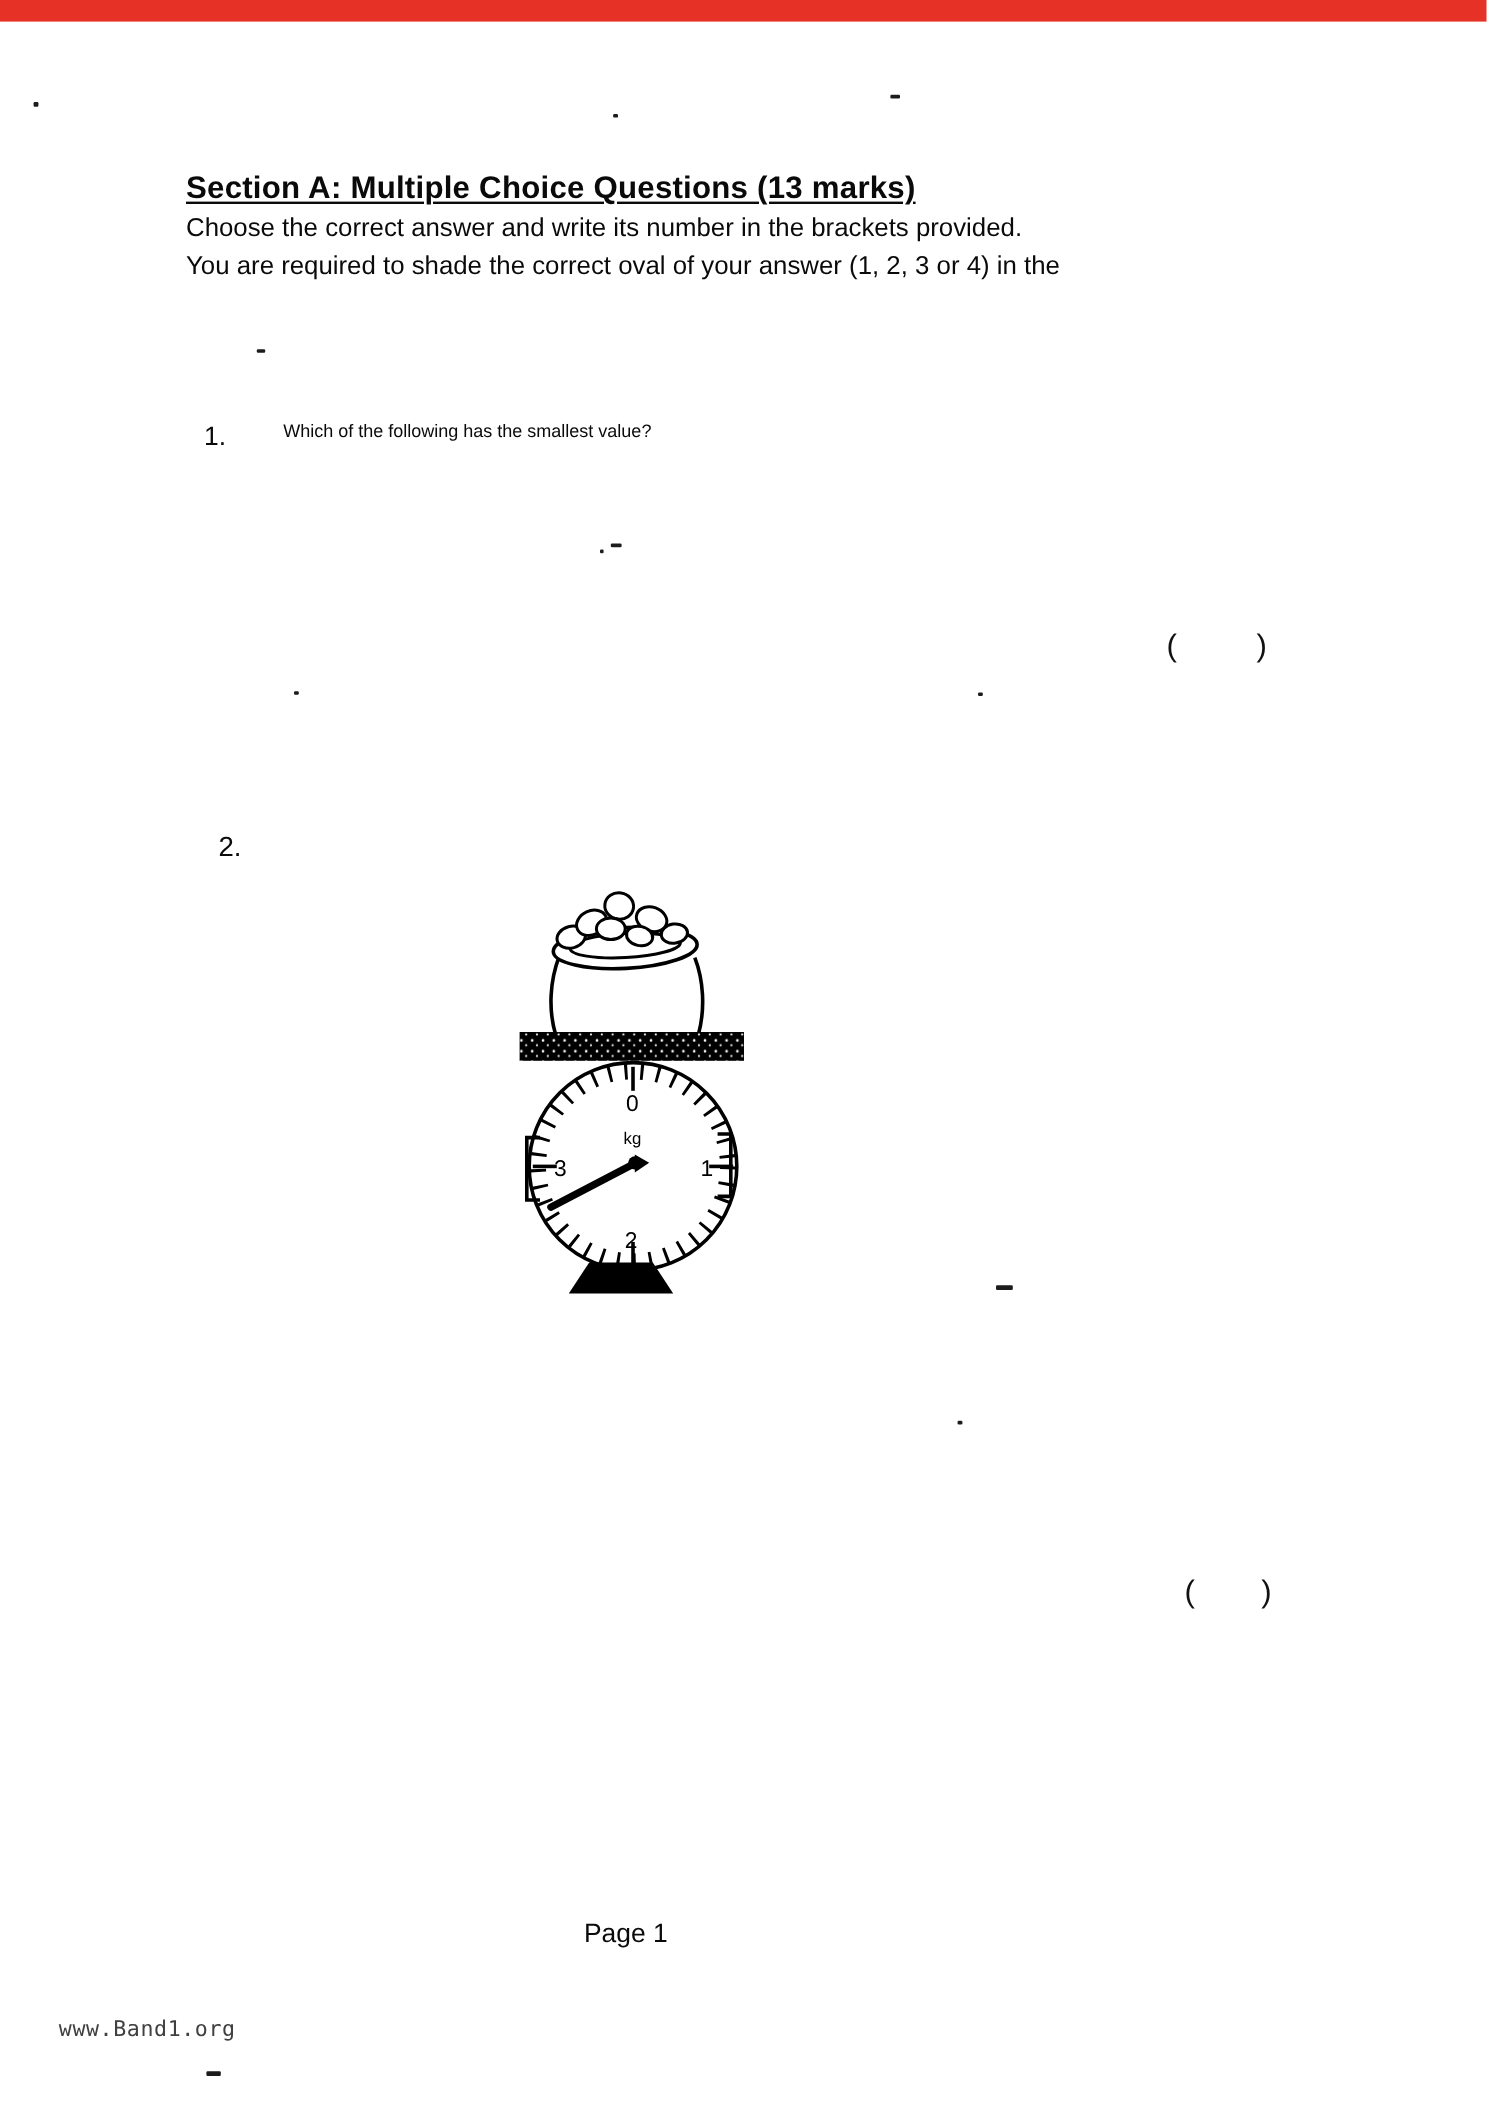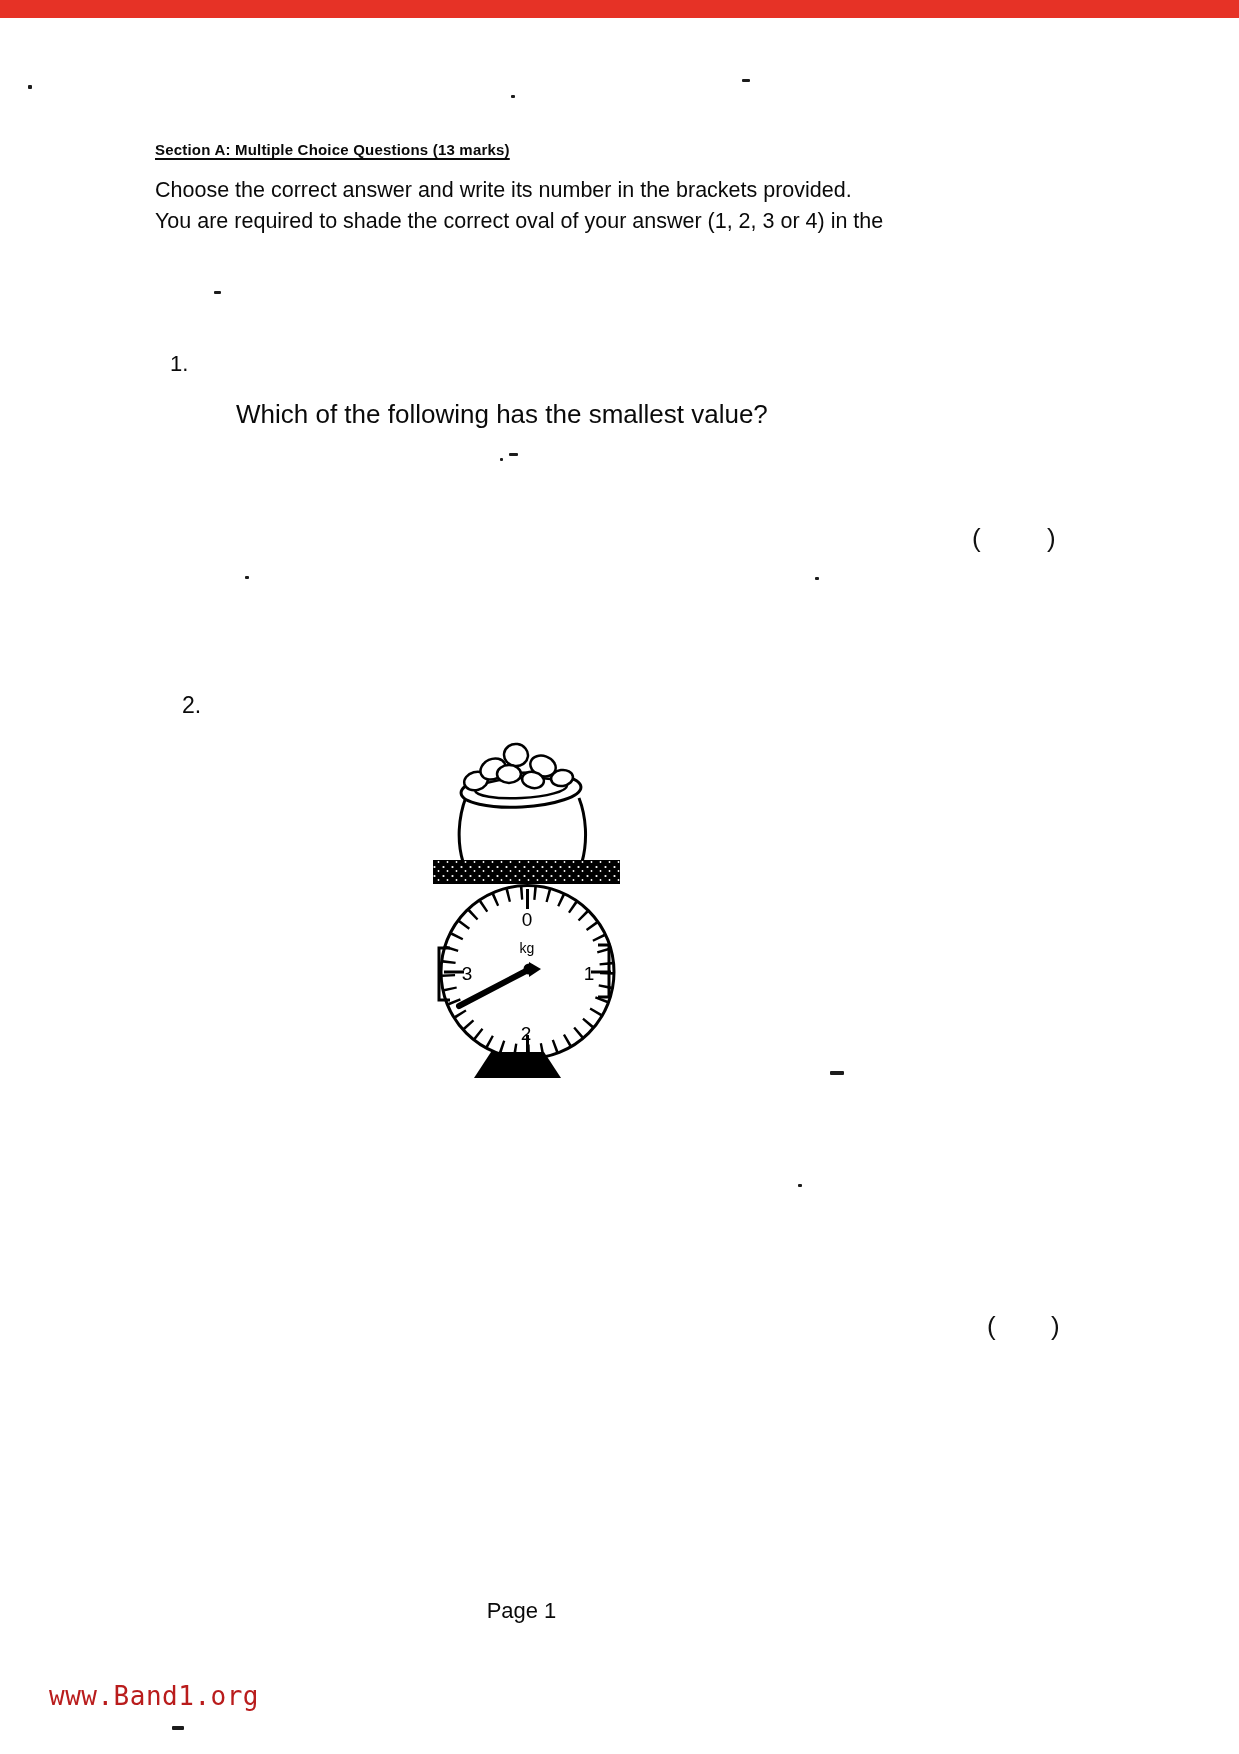--- a/index.html
+++ b/index.html
@@ -3,38 +3,38 @@
 <meta charset="utf-8">
 <style>
   html,body { margin:0; padding:0; background:#ffffff; }
   .page {
     position:relative; width:1239px; height:1754px; background:#ffffff;
     font-family:"Liberation Sans", sans-serif; color:#0a0a0a; overflow:hidden;
   }
   .top-bar { position:absolute; left:0; top:0; width:100%; height:18px; background:#e63226; }
   .title {
     position:absolute; left:155px; top:141px; margin:0;
-    font-size:15px; font-weight:700; text-decoration:underline;
+    font-size:26px; font-weight:700; text-decoration:underline;
     text-decoration-thickness:2px; text-underline-offset:3px; letter-spacing:0.2px;
   }
   .instructions { position:absolute; left:155px; top:175px; width:780px; }
   .instr-line { font-size:21.5px; line-height:30.5px; white-space:nowrap; }
   .q-number { position:absolute; font-size:22px; }
-  .q-text { position:absolute; font-size:26px; white-space:nowrap;margin-top:48px; }
+  .q-text { position:absolute; font-size:15px; white-space:nowrap; }
   .options { position:absolute; }
   .option-row { font-size:21.5px; height:26px; white-space:nowrap; }
   .options.q1 .option-row { margin-bottom:17.5px; }
   .options.q2 .option-row { margin-bottom:16.5px; }
   .opt-label { display:inline-block; min-width:34px; }
   .bracket { position:absolute; font-size:26px; color:#111; }
   .figure-svg { position:absolute; left:425px; top:735px; width:200px; height:350px; }
   .page-footer { position:absolute; left:0; top:1598px; width:1043px; text-align:center; font-size:22px; }
   .watermark {
     position:absolute; left:49px; top:1681px;
-    font-family:"DejaVu Sans Mono", monospace; font-size:26px; color:#b91c1c; letter-spacing:0.5px;
+    font-family:"DejaVu Sans Mono", monospace; font-size:18px; color:#404040; letter-spacing:0.5px;
   }
   .speck { position:absolute; background:#1c1c1c; border-radius:1px; }
 </style>
 </head>
 <body>
 
 <div class="page">
 
   <div class="top-bar" style="background: rgb(230, 50, 38);"></div>
 

